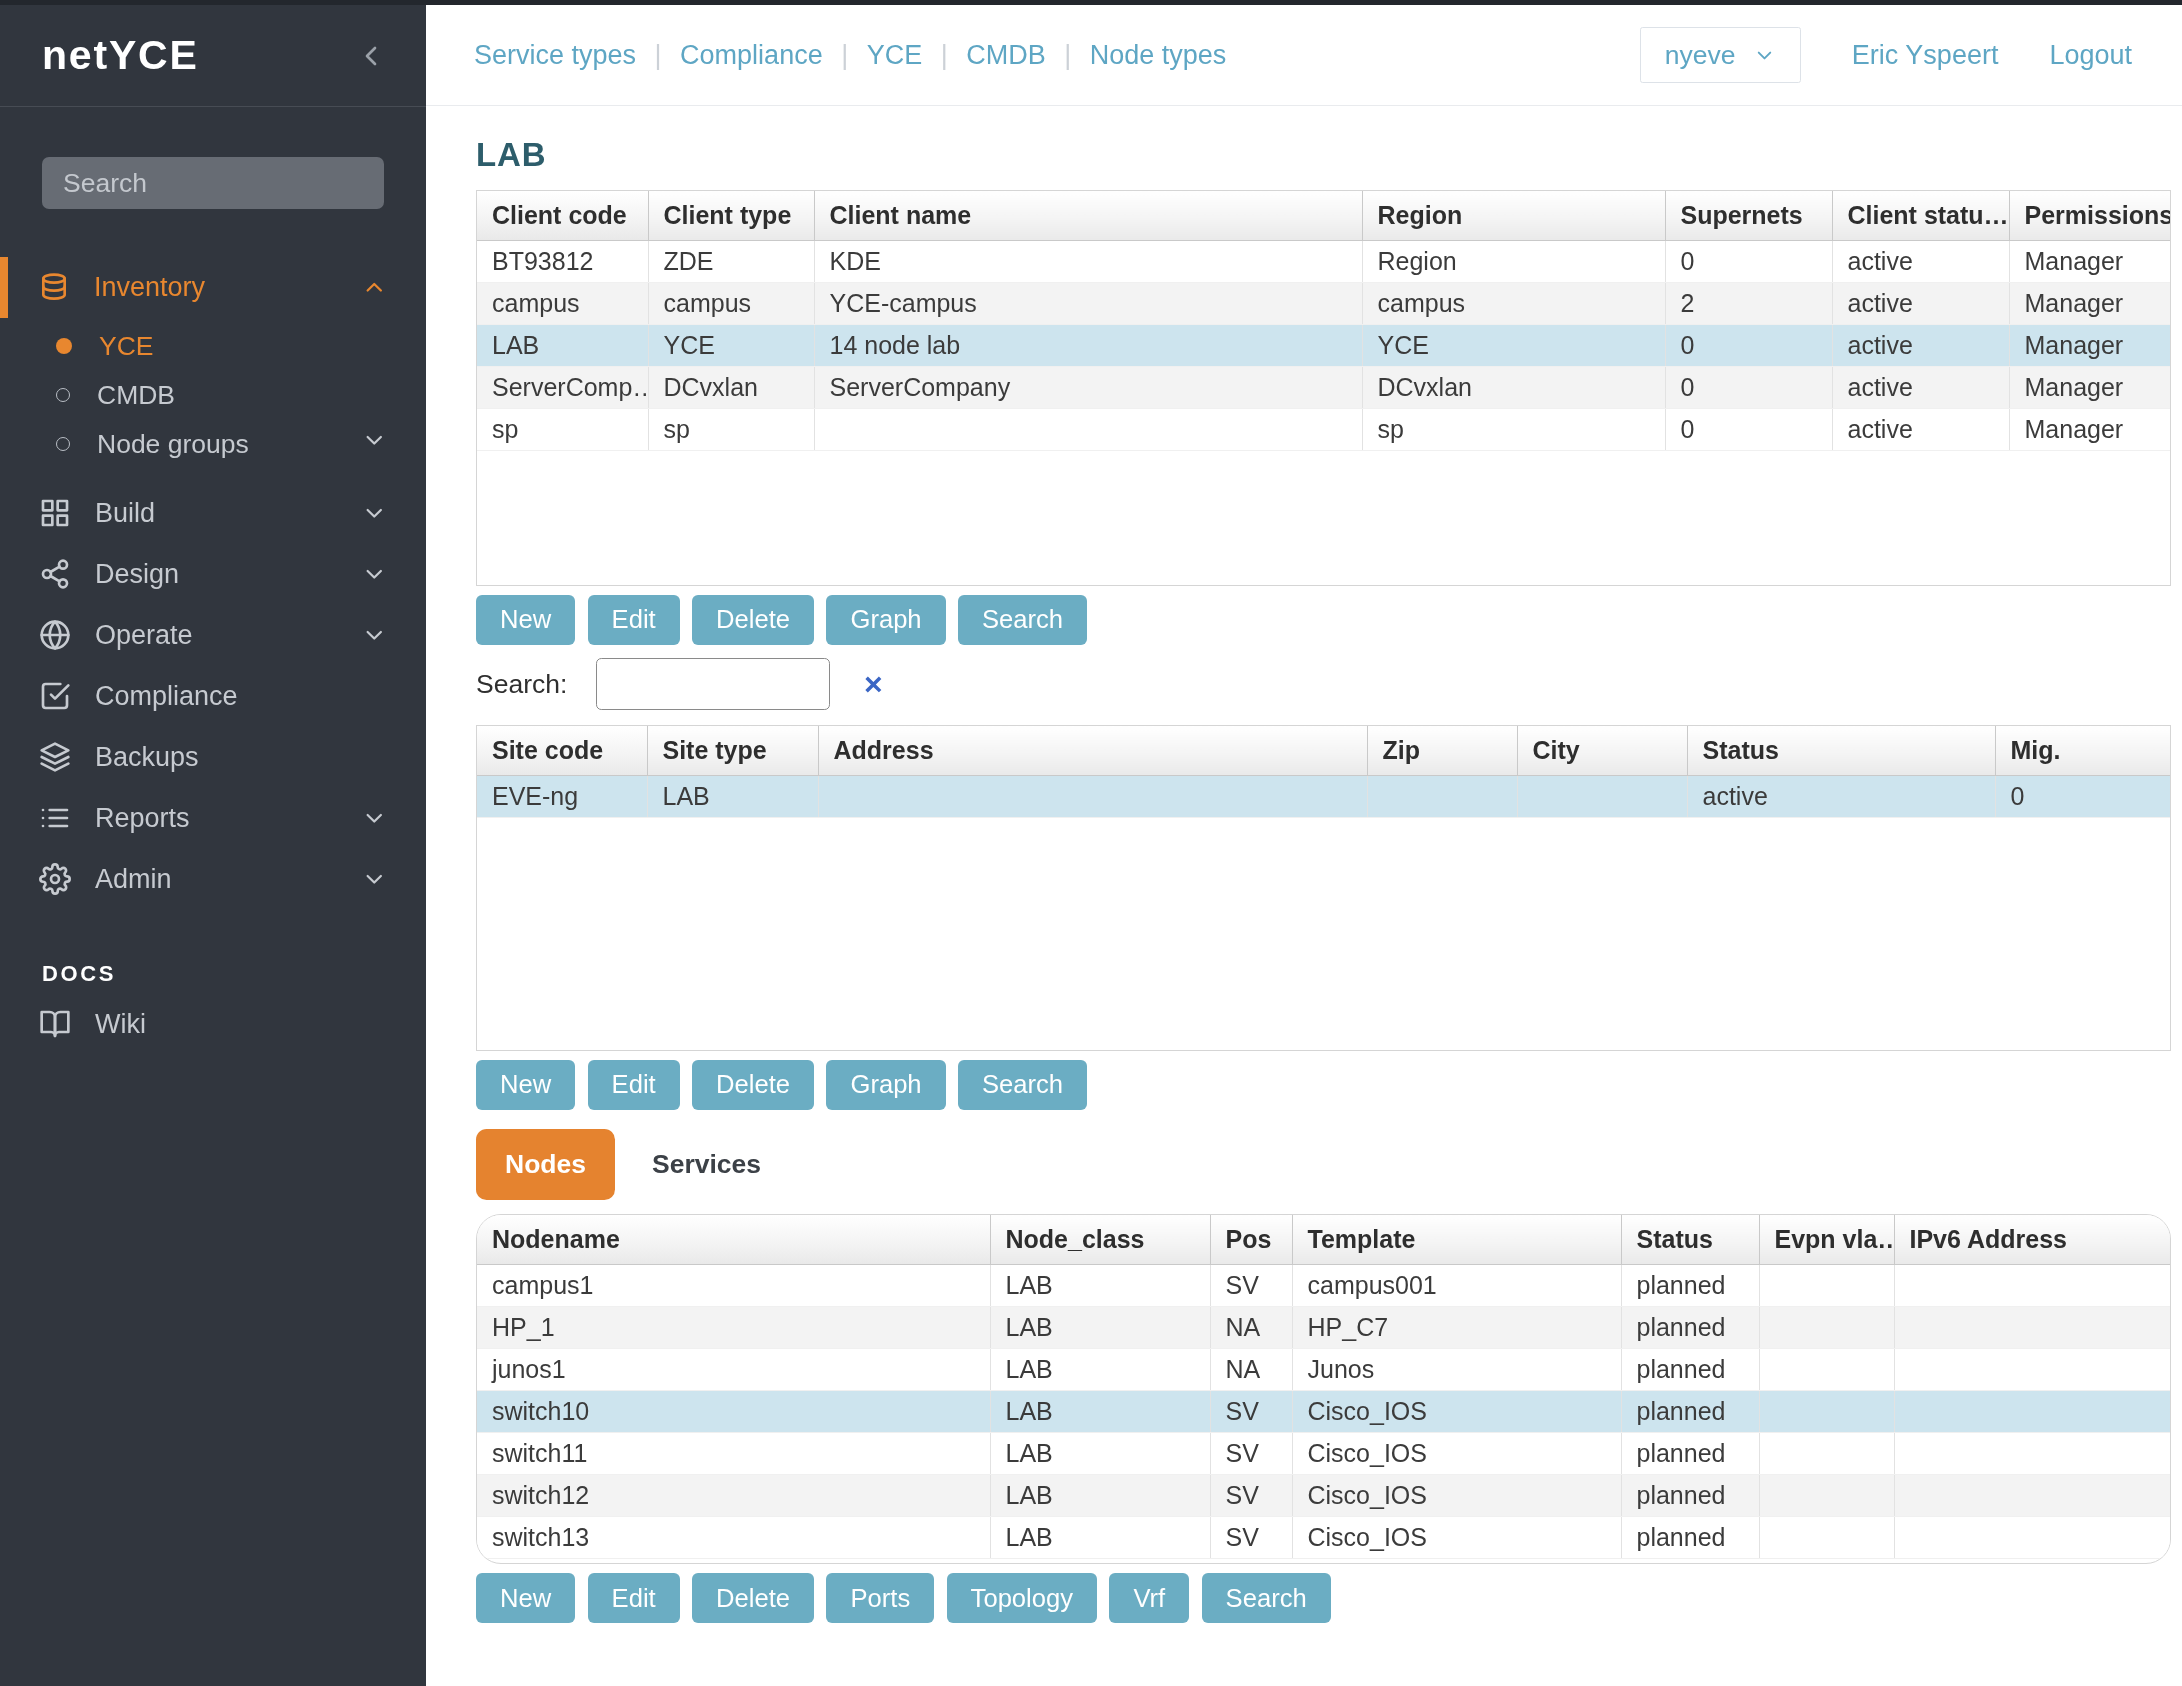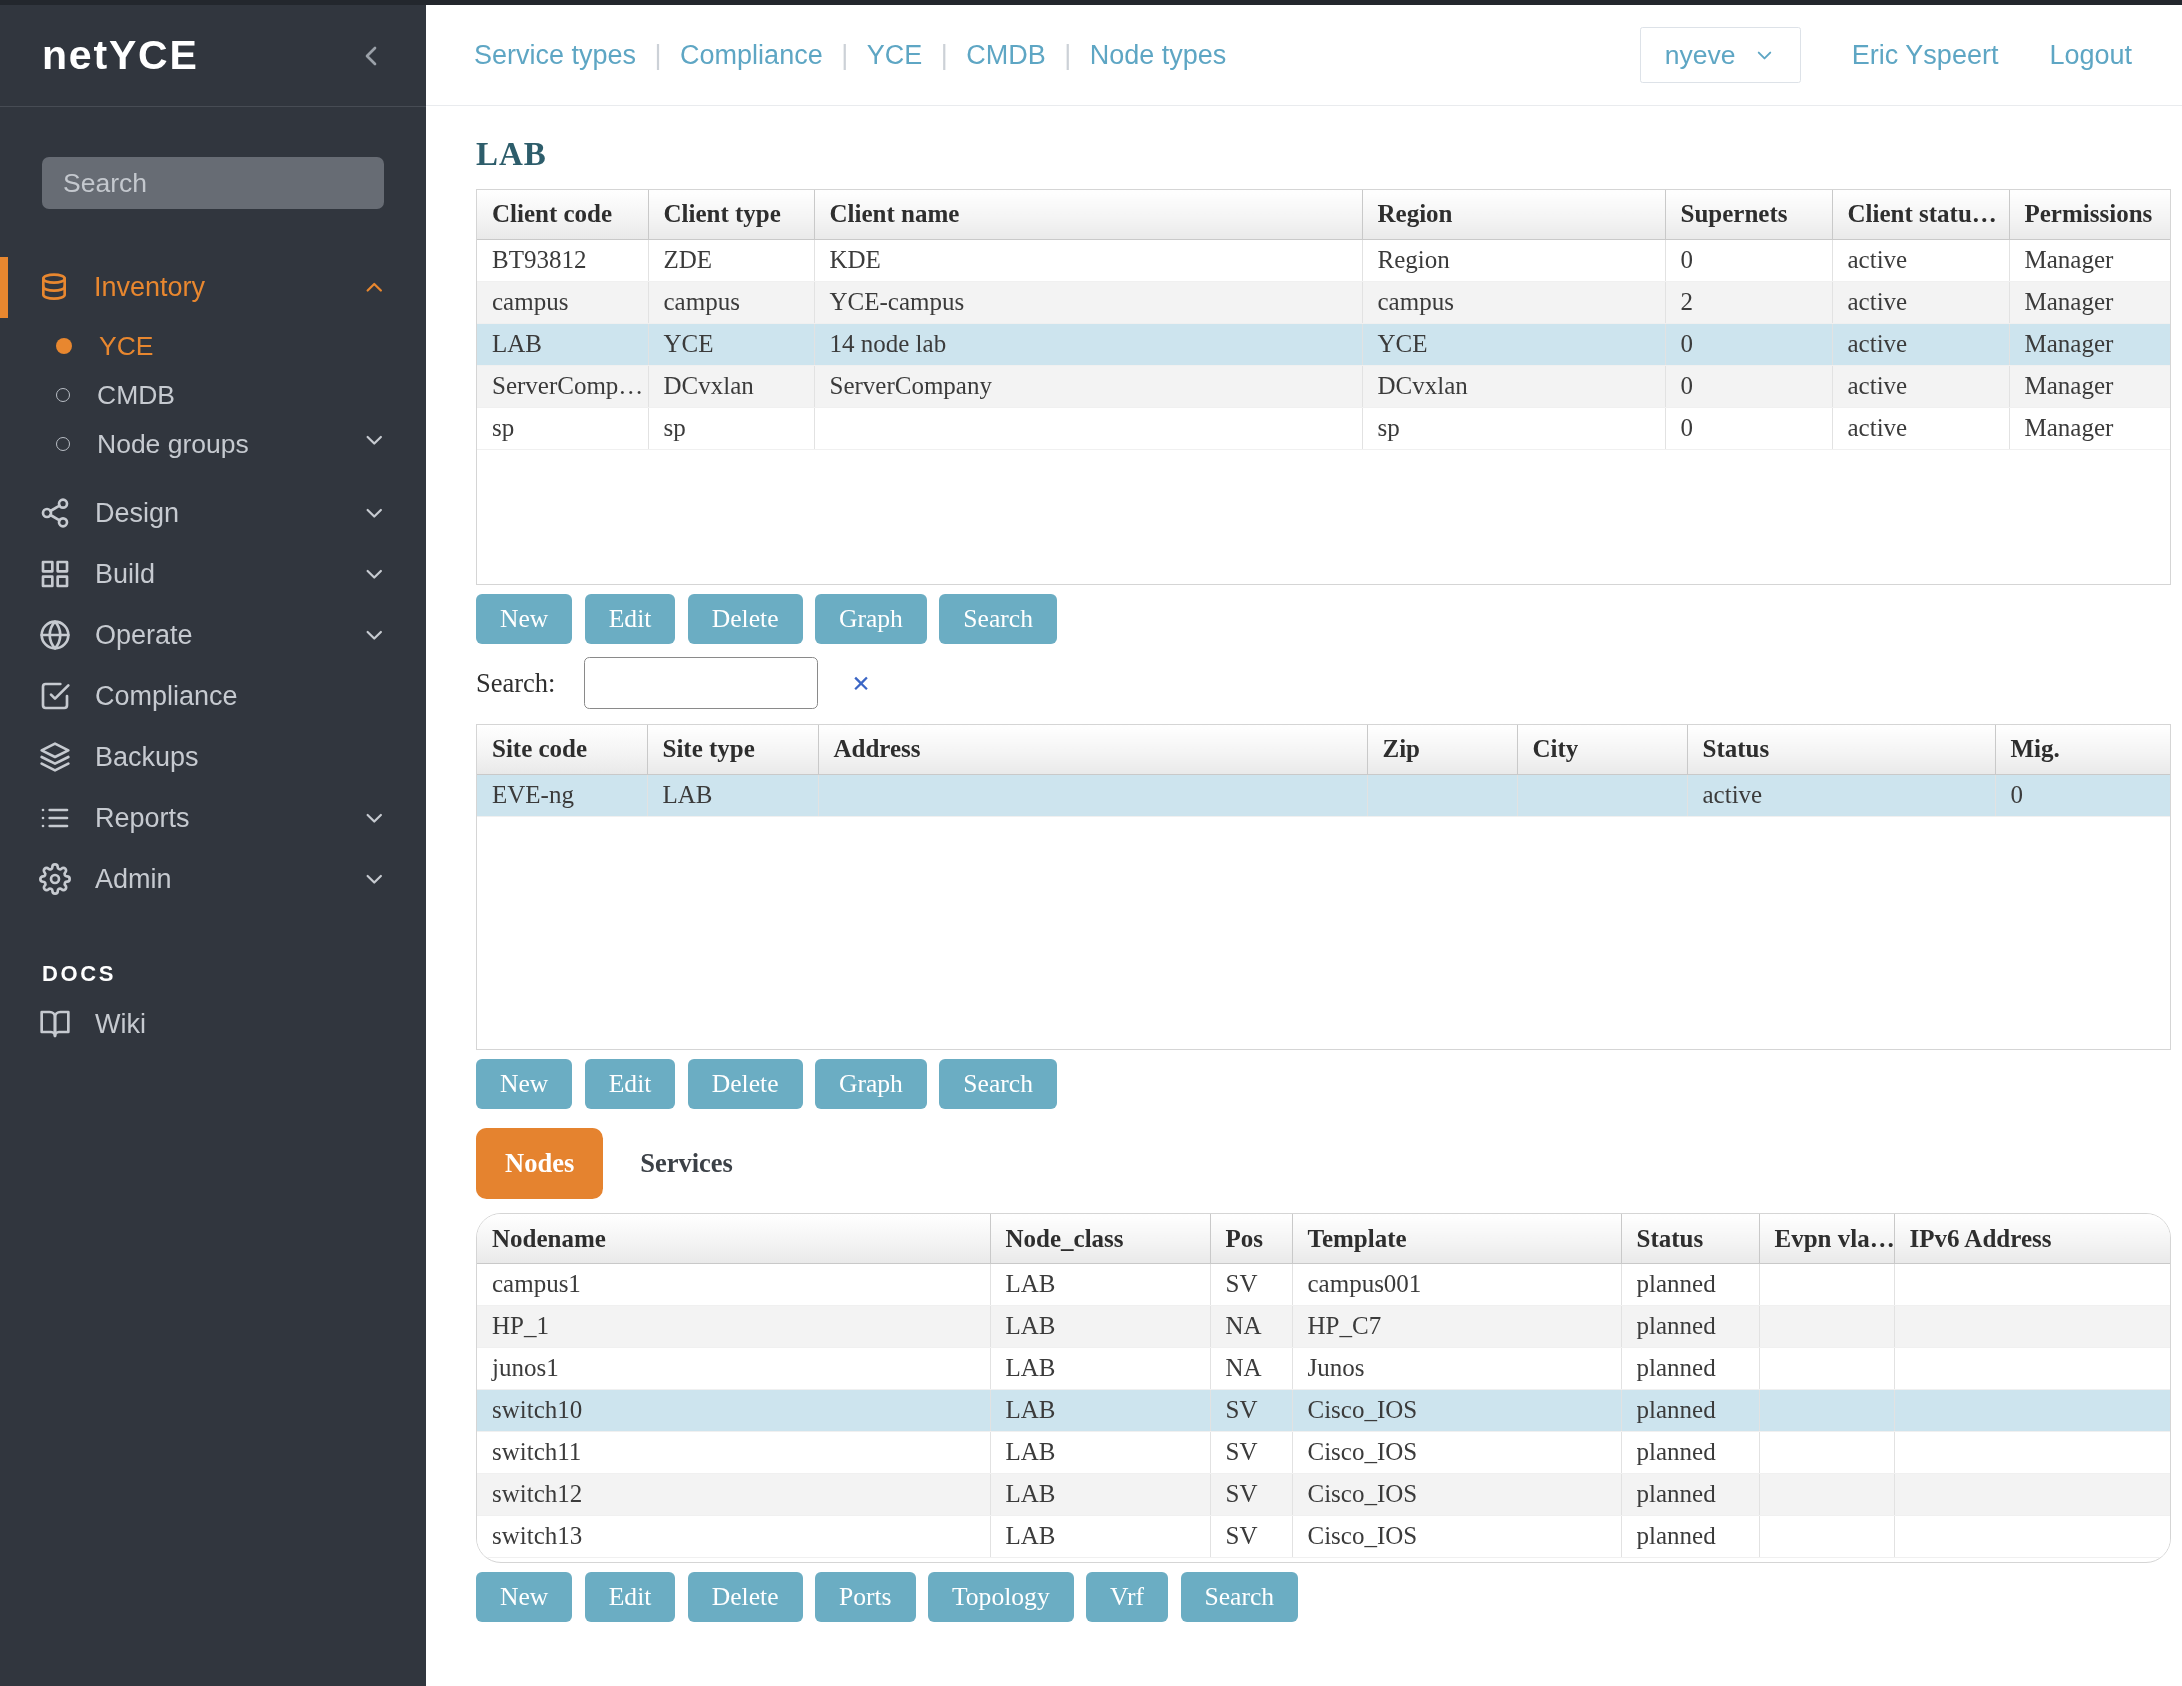--- a/index.html
+++ b/index.html
@@ -33,21 +33,21 @@
   
   .topbar { position:absolute; left:426px; top:5.3px; right:0; height:101px; background:#ffffff; border-bottom:0.9px solid #e9ebee; display:flex; align-items:center; padding:0 51px 0 48px; z-index:10; }
   .crumbs { display:flex; align-items:center; font-size:27px; }
   .crumbs a { color:#5ea6c4; text-decoration:none; cursor:pointer; }
   .crumbs .sep { color:#ccd1d7; margin:0 18.5px; }
   .account { margin-left:auto; display:flex; align-items:center; gap:51px; }
   .ctx-select { width:161px; height:56px; border:0.9px solid #dde2e8; border-radius:2.6px; background:#fff; display:flex; align-items:center; justify-content:center; gap:17.6px; color:#5ea6c4; font-size:26.5px; cursor:pointer; }
   .user-name, .logout { color:#5ea6c4; font-size:27px; cursor:pointer; }
 
   
-  .main { position:absolute; left:426px; top:107px; right:0; bottom:0; background:#ffffff; padding:29px 12.4px 0 50px; overflow:hidden;font-family:Liberation Serif, serif; }
+  .main { position:absolute; left:426px; top:107px; right:0; bottom:0; background:#ffffff; padding:29px 12.4px 0 50px; overflow:hidden; }
   h1.page-title { font-size:33px; font-weight:700; color:#2d5d6b; letter-spacing:0.9px; margin-bottom:15px; }
 
   .tablebox { border:0.9px solid #d5d5d5; background:#fff; overflow:hidden; }
   .tablebox.clients { height:396px;margin-top:16px; }
   .tablebox.sites   { height:326px; margin-top:14px; }
   .tablebox.nodes   { height:350px; margin-top:14px;border-radius:25px; }
   table { width:100%; border-collapse:collapse; table-layout:fixed; }
   th { height:49px; background:linear-gradient(#ffffff 0%, #f3f3f3 60%, #e9e9e9 100%);
        border-right:0.9px solid #c9c9c9; border-bottom:0.9px solid #c9c9c9;
        font-size:25px; font-weight:bold; color:#2e2e2e; text-align:left; padding:0 15px;
@@ -123,42 +123,42 @@
         <span class="chev" style="margin-left:auto">
           <svg width="26.5" height="26.5" viewBox="0 0 24 24" fill="none" stroke="#c6cad0" stroke-width="2" stroke-linecap="round" stroke-linejoin="round">
               <polyline points="6 9 12 15 18 9"></polyline>
             </svg>
         </span>
       </div>
     </div>
 
     <div class="sb-item">
       <svg width="32" height="32" viewBox="0 0 24 24" fill="none" stroke="#c6cad0" stroke-width="2" stroke-linecap="round" stroke-linejoin="round">
+          <rect x="3" y="3" width="7" height="7"></rect>
+          <rect x="14" y="3" width="7" height="7"></rect>
+          <rect x="14" y="14" width="7" height="7"></rect>
+          <rect x="3" y="14" width="7" height="7"></rect>
+        </svg>
+      <span>Build</span>
+      <span class="chev">
+        <svg width="26.5" height="26.5" viewBox="0 0 24 24" fill="none" stroke="#c6cad0" stroke-width="2" stroke-linecap="round" stroke-linejoin="round">
+            <polyline points="6 9 12 15 18 9"></polyline>
+          </svg>
+      </span>
+    </div>
+
+    <div class="sb-item">
+      <svg width="32" height="32" viewBox="0 0 24 24" fill="none" stroke="#c6cad0" stroke-width="2" stroke-linecap="round" stroke-linejoin="round">
           <circle cx="18" cy="5" r="3"></circle>
           <circle cx="6" cy="12" r="3"></circle>
           <circle cx="18" cy="19" r="3"></circle>
           <line x1="8.59" y1="13.51" x2="15.42" y2="17.49"></line>
           <line x1="15.41" y1="6.51" x2="8.59" y2="10.49"></line>
         </svg>
       <span>Design</span>
-      <span class="chev">
-        <svg width="26.5" height="26.5" viewBox="0 0 24 24" fill="none" stroke="#c6cad0" stroke-width="2" stroke-linecap="round" stroke-linejoin="round">
-            <polyline points="6 9 12 15 18 9"></polyline>
-          </svg>
-      </span>
-    </div>
-
-    <div class="sb-item">
-      <svg width="32" height="32" viewBox="0 0 24 24" fill="none" stroke="#c6cad0" stroke-width="2" stroke-linecap="round" stroke-linejoin="round">
-          <rect x="3" y="3" width="7" height="7"></rect>
-          <rect x="14" y="3" width="7" height="7"></rect>
-          <rect x="14" y="14" width="7" height="7"></rect>
-          <rect x="3" y="14" width="7" height="7"></rect>
-        </svg>
-      <span>Build</span>
       <span class="chev">
         <svg width="26.5" height="26.5" viewBox="0 0 24 24" fill="none" stroke="#c6cad0" stroke-width="2" stroke-linecap="round" stroke-linejoin="round">
             <polyline points="6 9 12 15 18 9"></polyline>
           </svg>
       </span>
     </div>
 
     <div class="sb-item">
       <svg width="32" height="32" viewBox="0 0 24 24" fill="none" stroke="#c6cad0" stroke-width="2" stroke-linecap="round" stroke-linejoin="round">
           <circle cx="12" cy="12" r="10"></circle>

